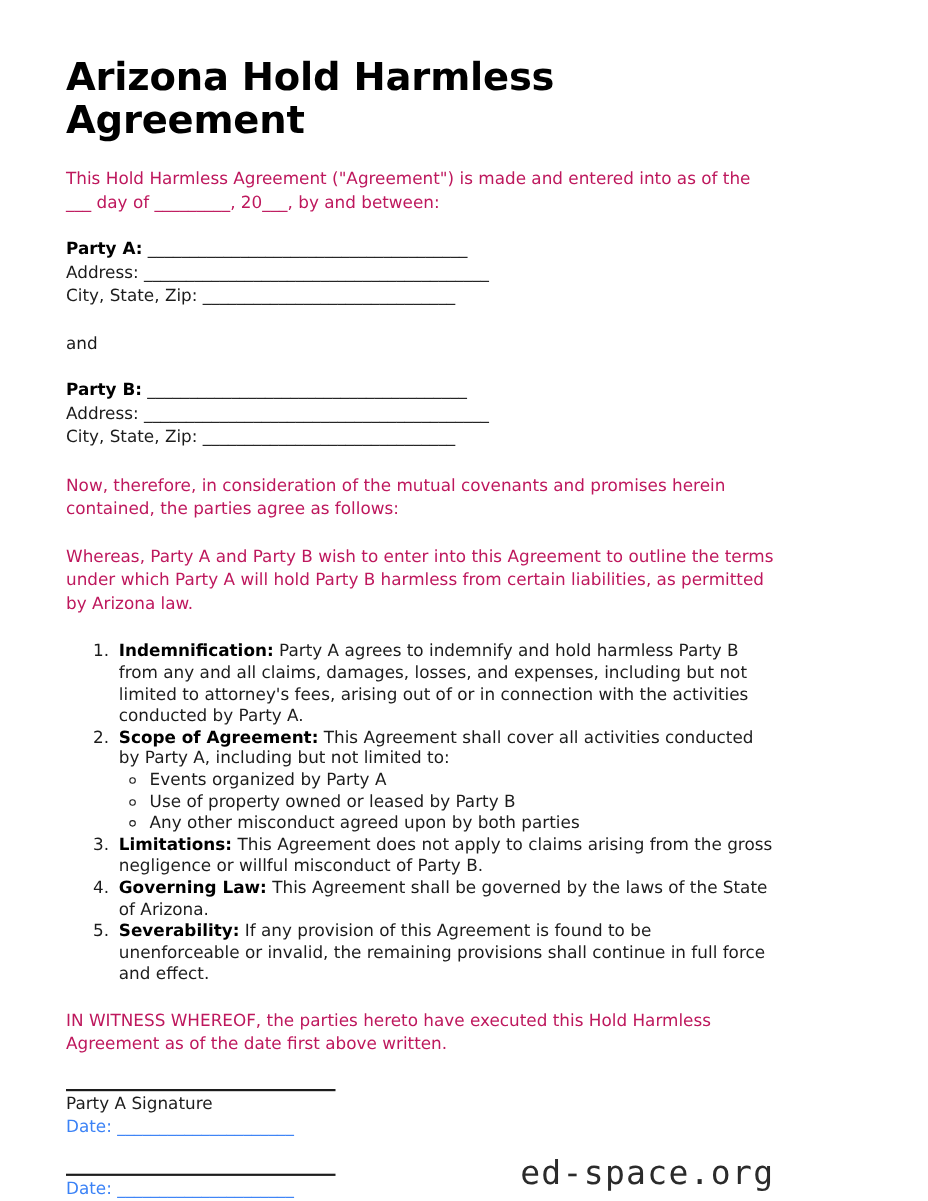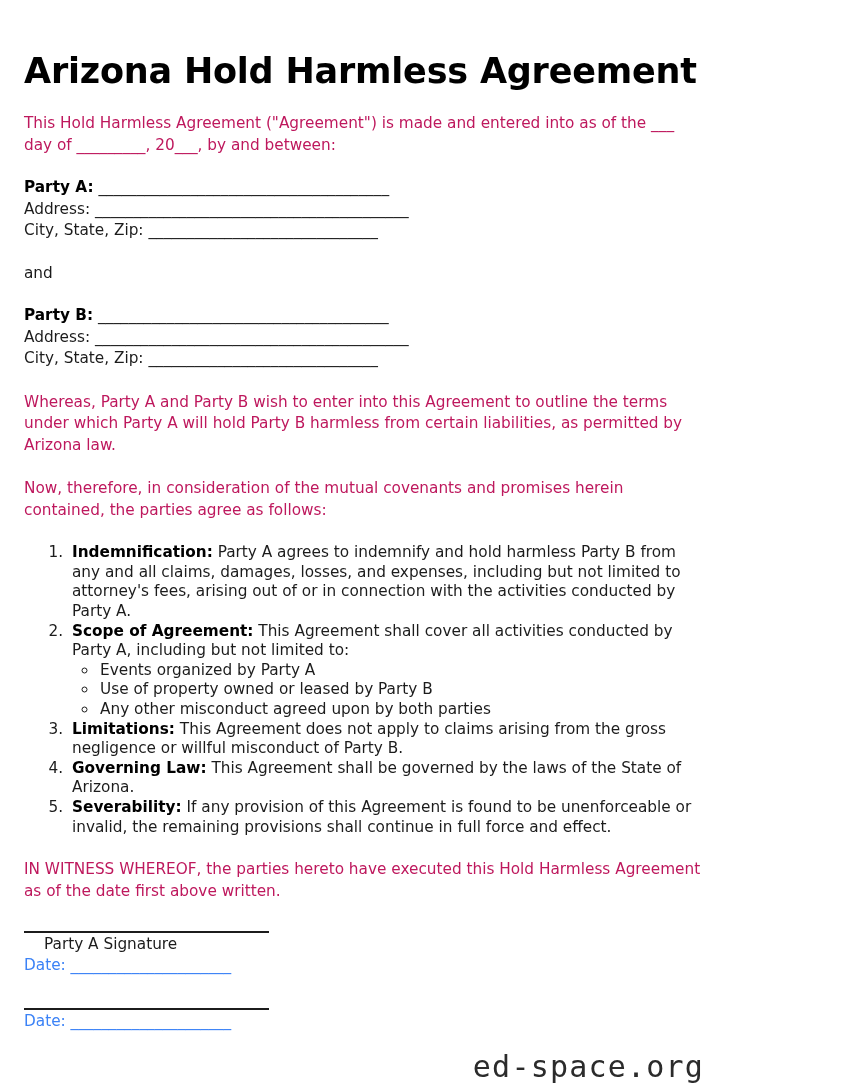--- a/index.html
+++ b/index.html
@@ -15,21 +15,21 @@
     -webkit-font-smoothing: antialiased;
     position: relative;
     overflow: hidden;
   }
 
   .page {
     position: relative;
     width: 748px;
     height: 1092px;
     box-sizing: border-box;
-    padding: 44px 44px 0 24px;
+    padding: 44px 44px 0 60px;
   }
 
   .doc-title {
     font-size: 35px;
     font-weight: bold;
     letter-spacing: -0.2px;
     color: #000000;
     margin: 8px 0 0 0;
     line-height: 1.12;
   }
@@ -94,21 +94,20 @@
   .sig-rule {
     width: 245px;
     height: 0;
     border-top: 2px solid #1c1c1c;
     margin: 0 0 1px 0;
   }
   .sig-label {
     font-size: 15.3px;
     line-height: 21px;
     color: #1c1c1c;
-    margin-left: 20px;
   }
   .sig-date {
     font-size: 15.3px;
     line-height: 21px;
     color: #3b82f6;
     white-space: nowrap;
   }
 
   
   .footer-mark {
@@ -138,23 +137,23 @@
   </div>
 
   <div class="and-line">and</div>
 
   <div class="party-block">
     <div class="row"><span class="lbl-bold">Party B:</span><span class="fill"> ______________________________________</span></div>
     <div class="row"><span>Address:</span><span class="fill"> _________________________________________</span></div>
     <div class="row"><span>City, State, Zip:</span><span class="fill"> ______________________________</span></div>
   </div>
 
+  <p class="para">Now, therefore, in consideration of the mutual covenants and promises herein contained, the parties agree as follows:</p>
+
   <p class="para">Whereas, Party A and Party B wish to enter into this Agreement to outline the terms under which Party A will hold Party B harmless from certain liabilities, as permitted by Arizona law.</p>
-
-  <p class="para">Now, therefore, in consideration of the mutual covenants and promises herein contained, the parties agree as follows:</p>
 
   <ol class="terms">
     <li><span class="term-name">Indemnification:</span><span> Party A agrees to indemnify and hold harmless Party B from any and all claims, damages, losses, and expenses, including but not limited to attorney's fees, arising out of or in connection with the activities conducted by Party A.</span></li>
     <li><span class="term-name">Scope of Agreement:</span><span> This Agreement shall cover all activities conducted by Party A, including but not limited to:</span>
       <ul class="sublist">
         <li>Events organized by Party A</li>
         <li>Use of property owned or leased by Party B</li>
         <li>Any other misconduct agreed upon by both parties</li>
       </ul>
     </li>

